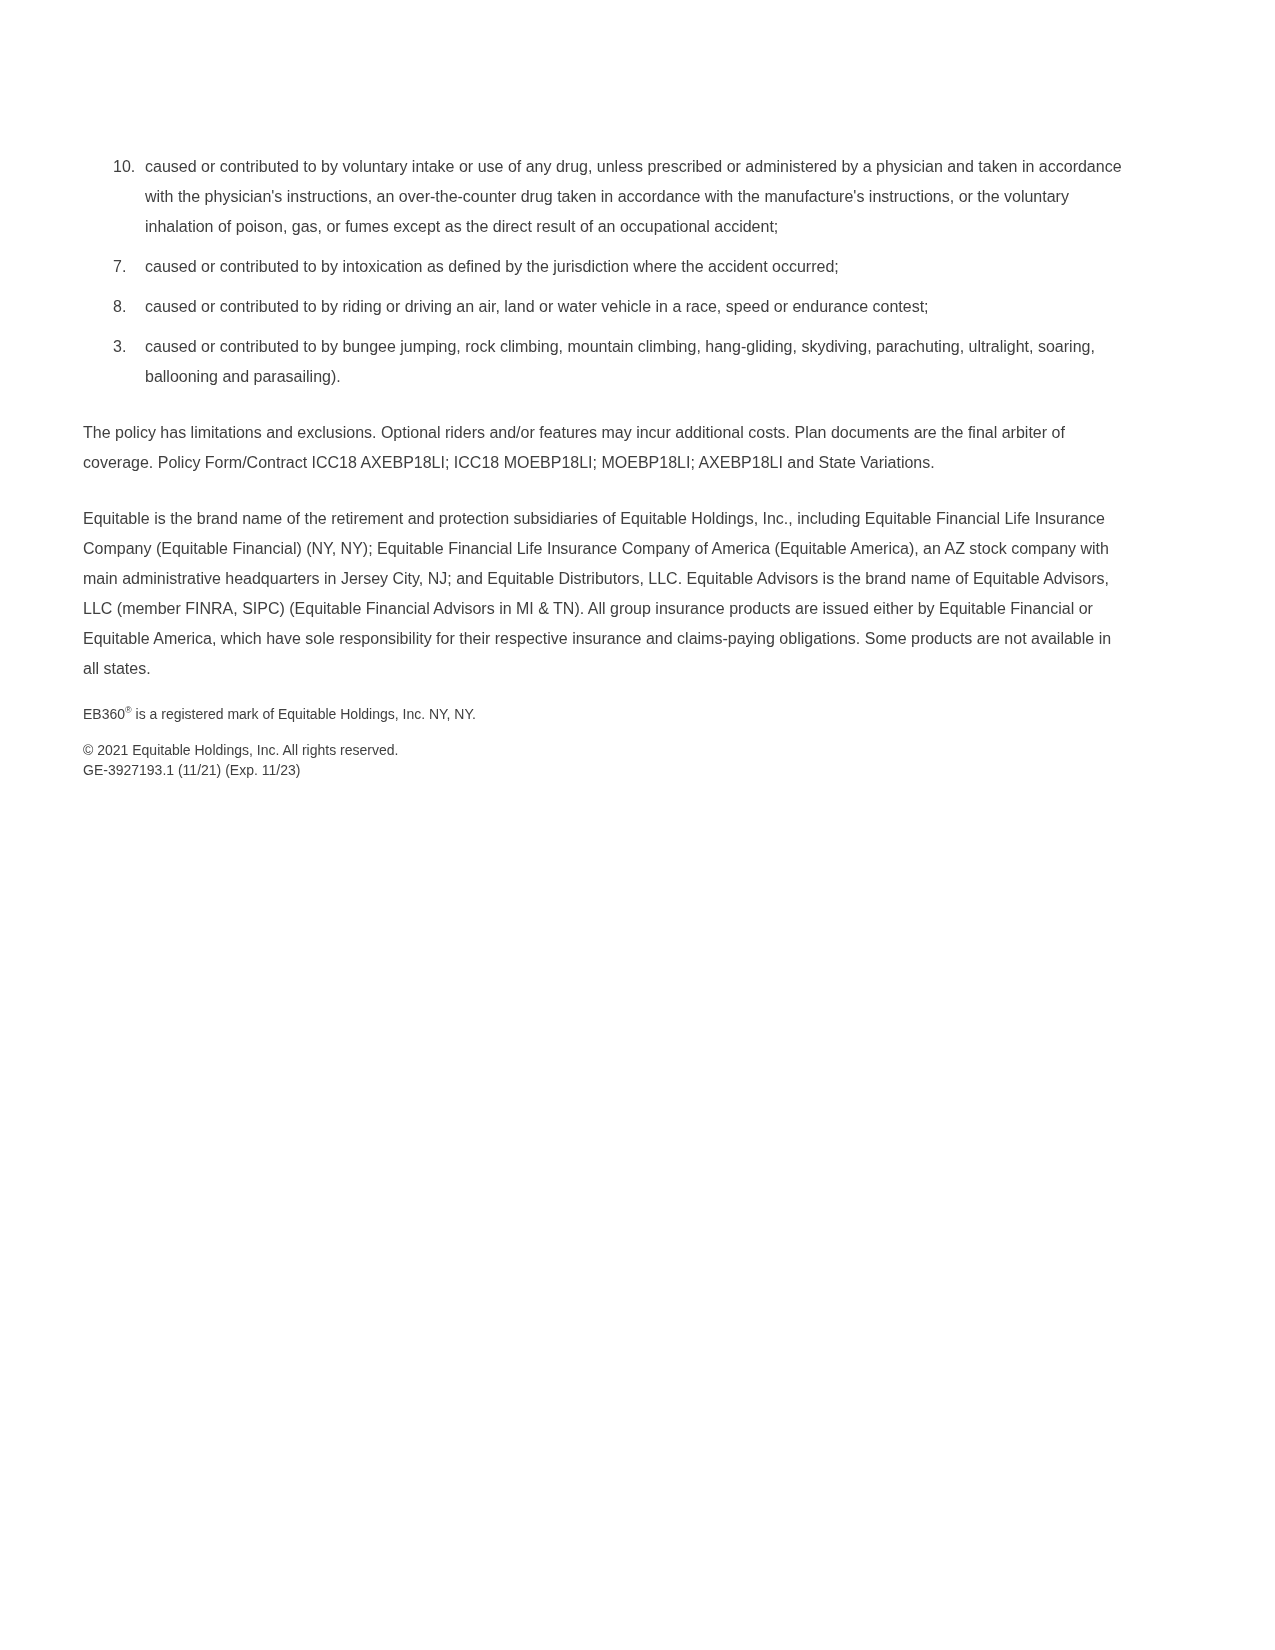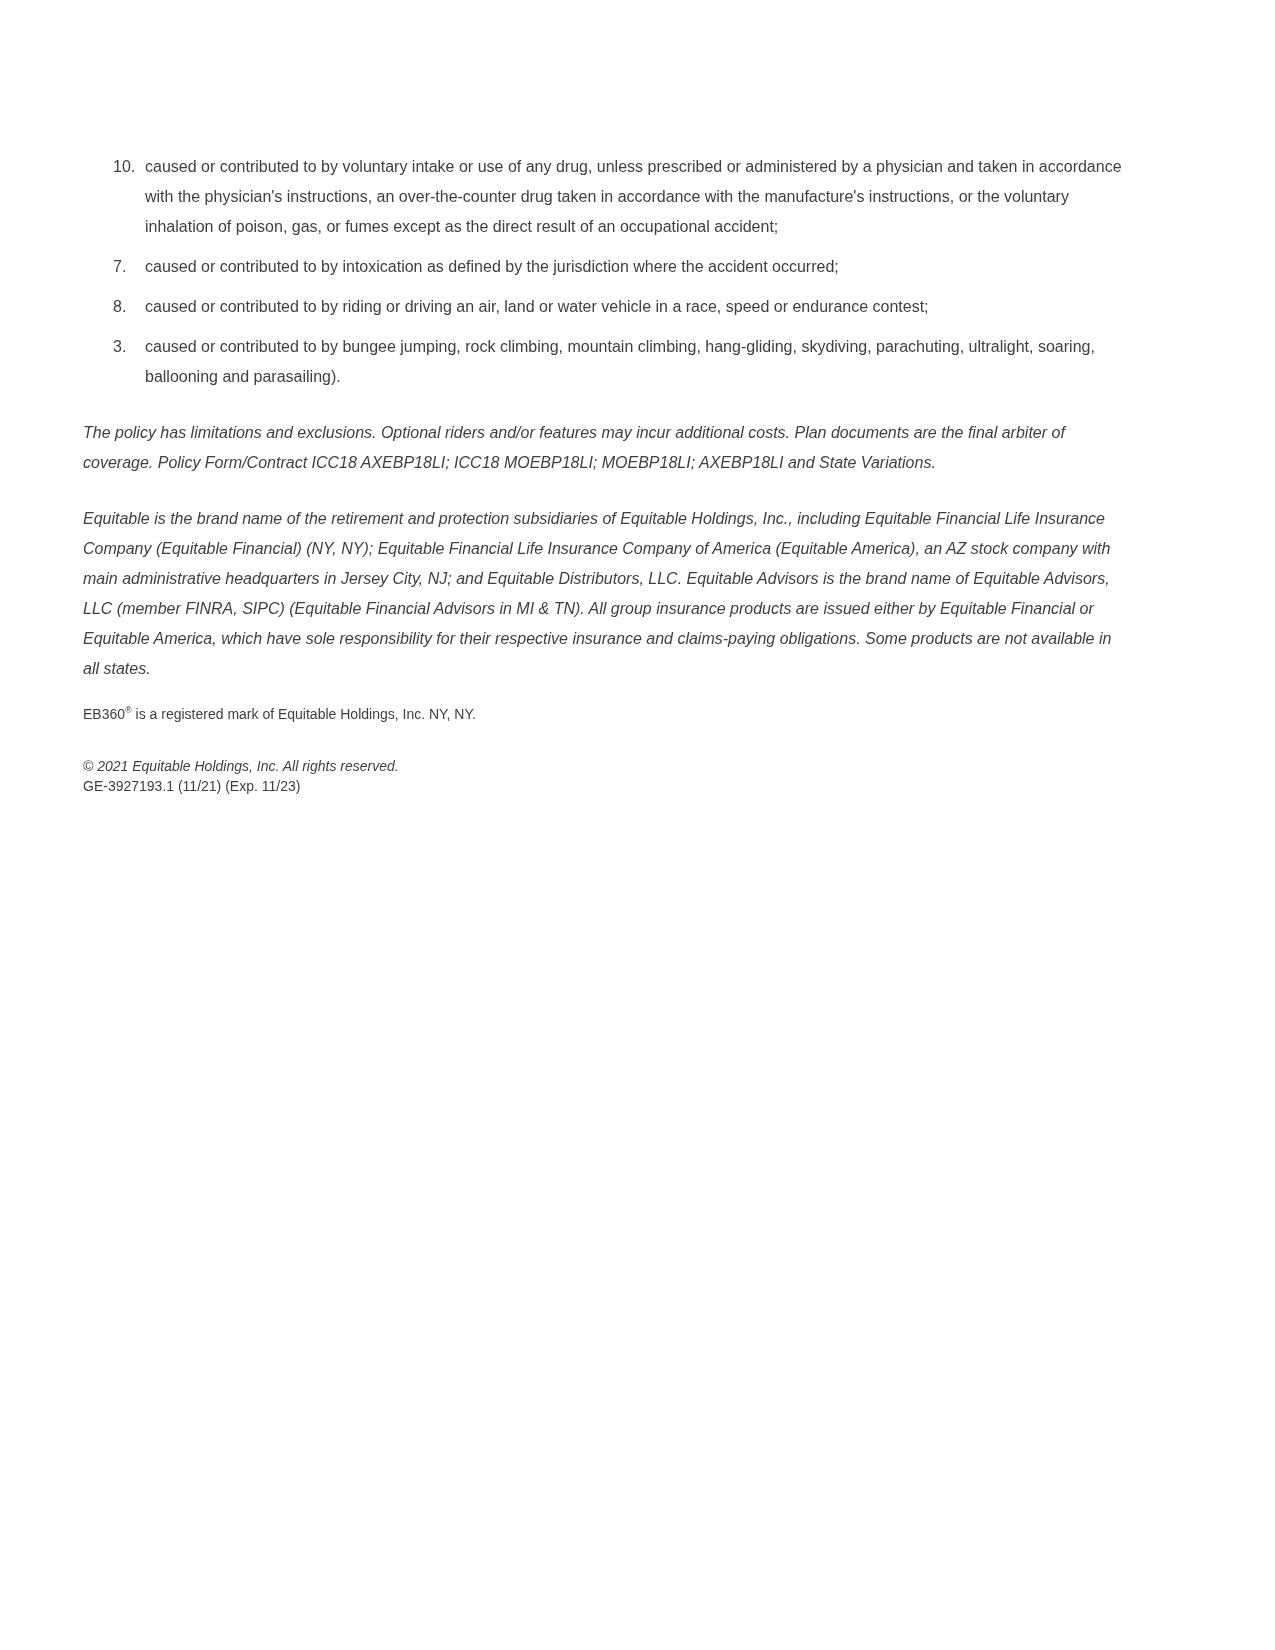--- a/index.html
+++ b/index.html
@@ -36,29 +36,28 @@
     left: 30px;
     top: 0;
     font-size: 16px;
     line-height: 30px;
   }
   
   .para {
     font-size: 16px;
     line-height: 30px;
     margin-top: 26px;
-    font-style: italic;
   }
   
   .footnote {
     font-size: 14px;
     line-height: 20px;
   }
   .footnote.trademark { margin-top: 20px; }
-  .footnote.copyright { margin-top: 32px; font-style: italic; }
+  .footnote.copyright { margin-top: 16px; }
   .footnote.form-number { margin-top: 0; }
   .reg-sup {
     font-size: 9px;
     vertical-align: super;
     line-height: 0;
   }
 </style>
 </head>
 <body>
 

